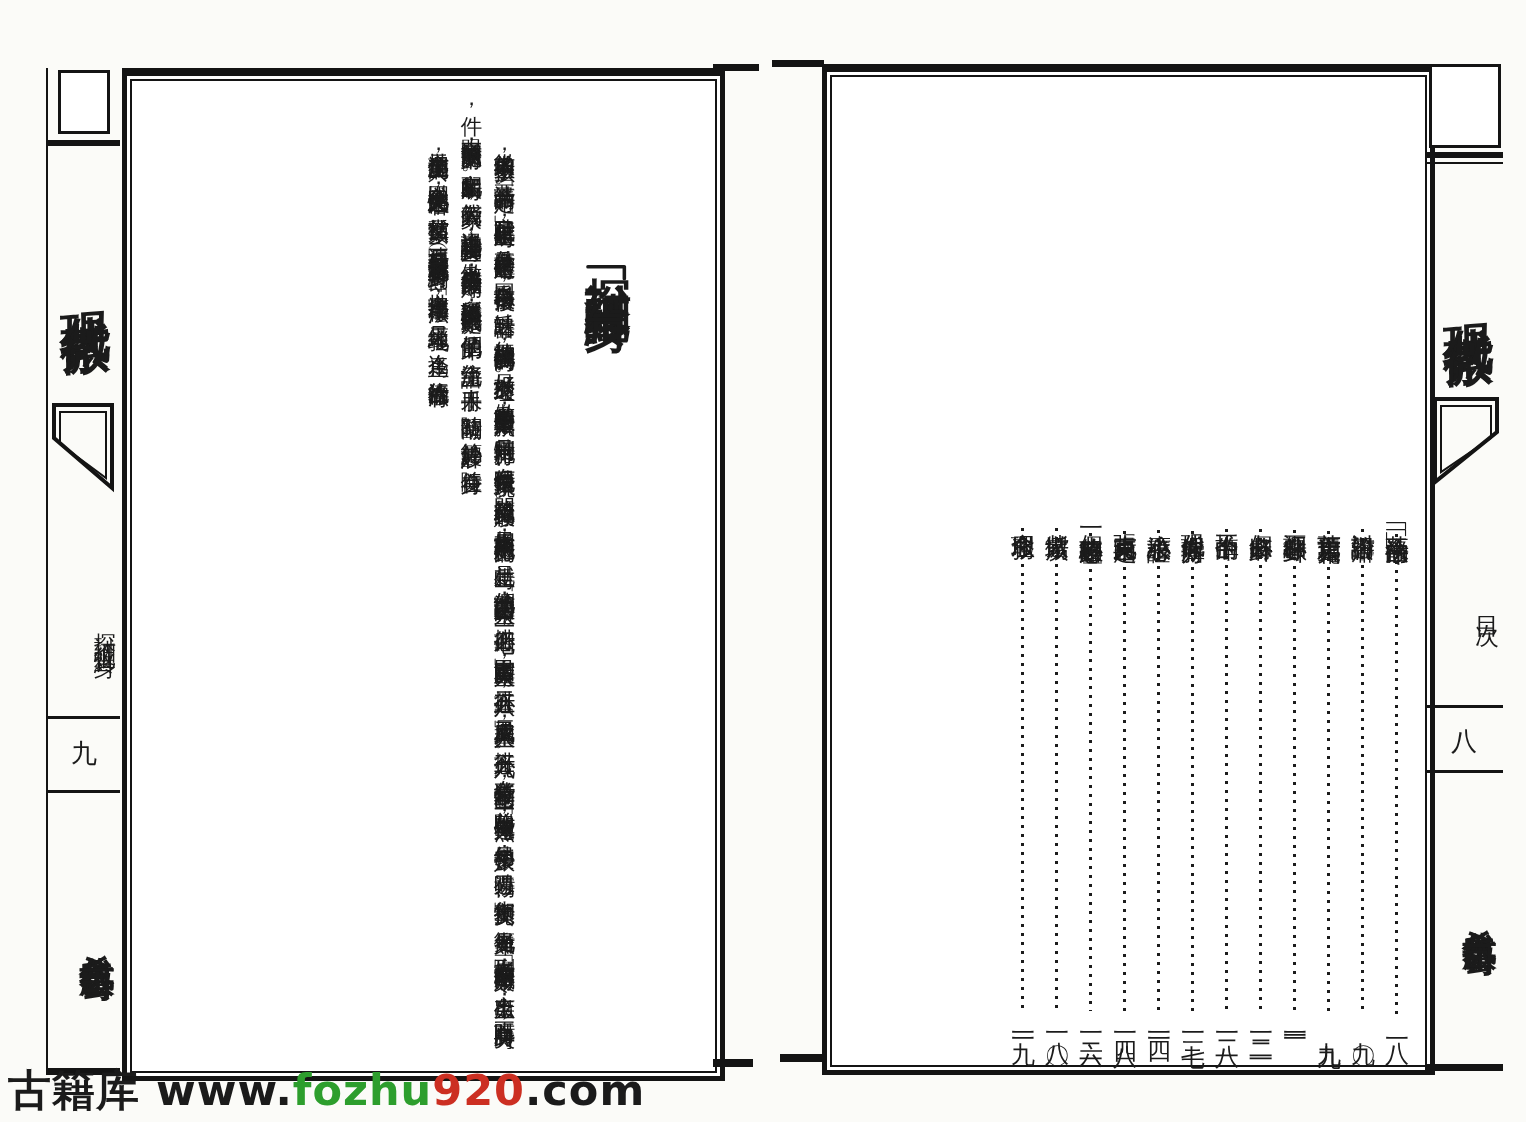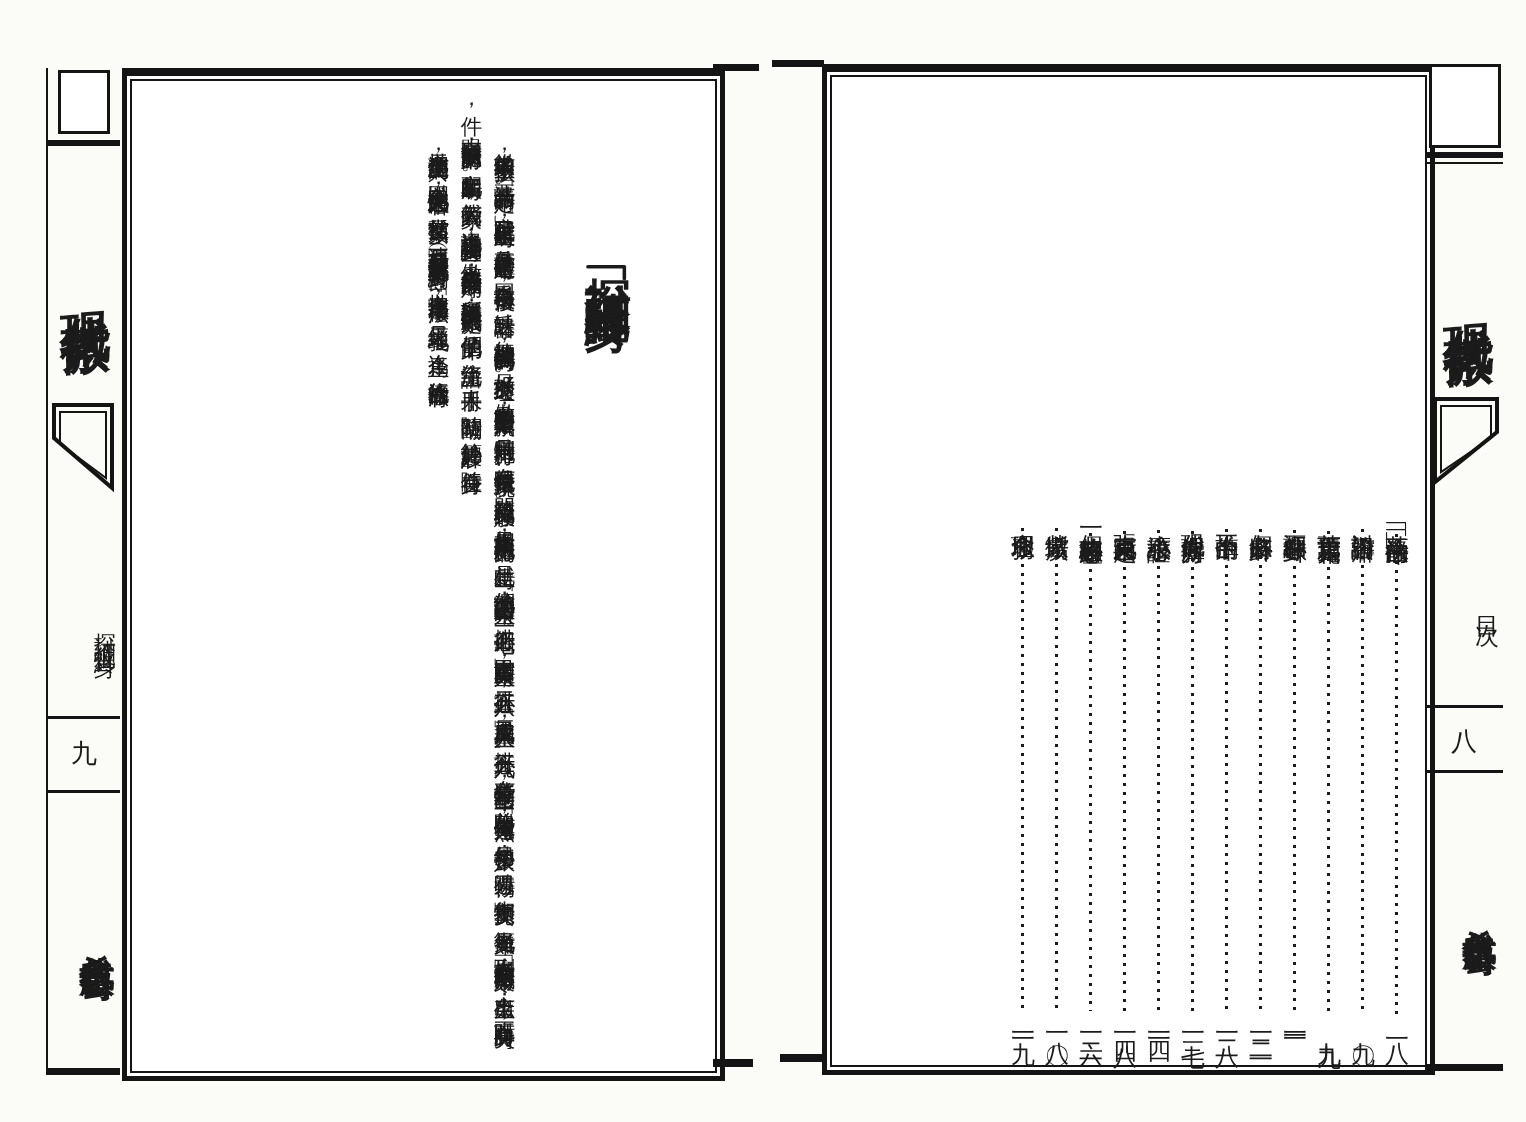--- a/index.html
+++ b/index.html
@@ -194,14 +194,17 @@
     <div class="folio" id="rs-folio">八</div>
     <div class="hline" id="rs-line2"></div>
     <div class="publisher vtext" id="rs-pub">希代書版公司</div>
   </div>
 
   <div class="stub" id="stub-top-left"></div>
   <div class="stub" id="stub-top-right"></div>
   <div class="stub" id="stub-bot-left"></div>
   <div class="stub" id="stub-bot-right"></div>
 
+  <div id="watermark">
+    <span>古籍库 www.</span><span class="g">fozhu</span><span class="r">920</span><span>.com</span>
+  </div>
 
 </div>
 
 </body></html>

